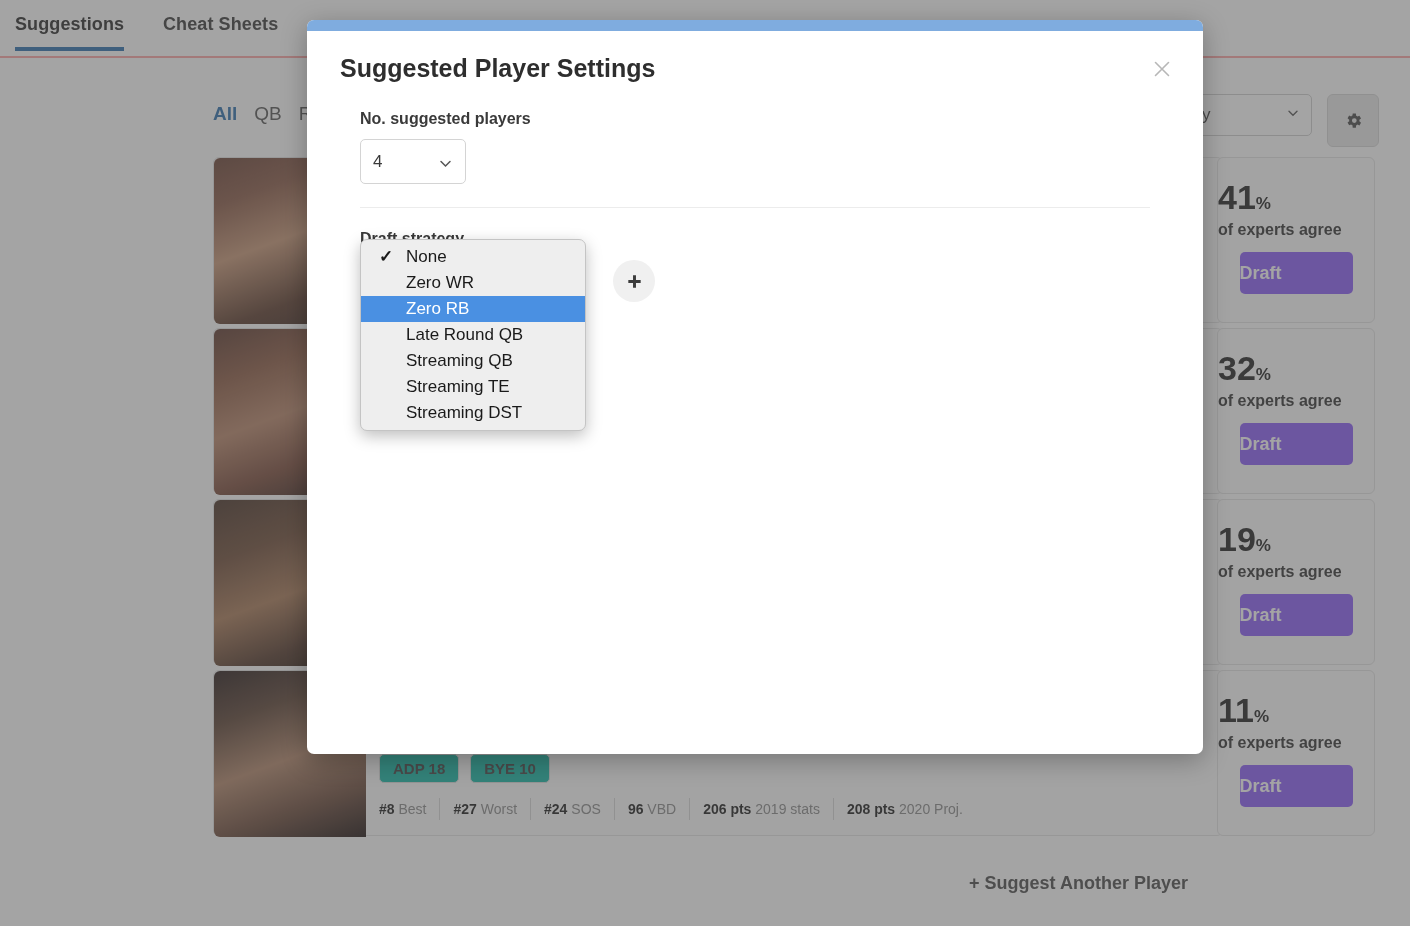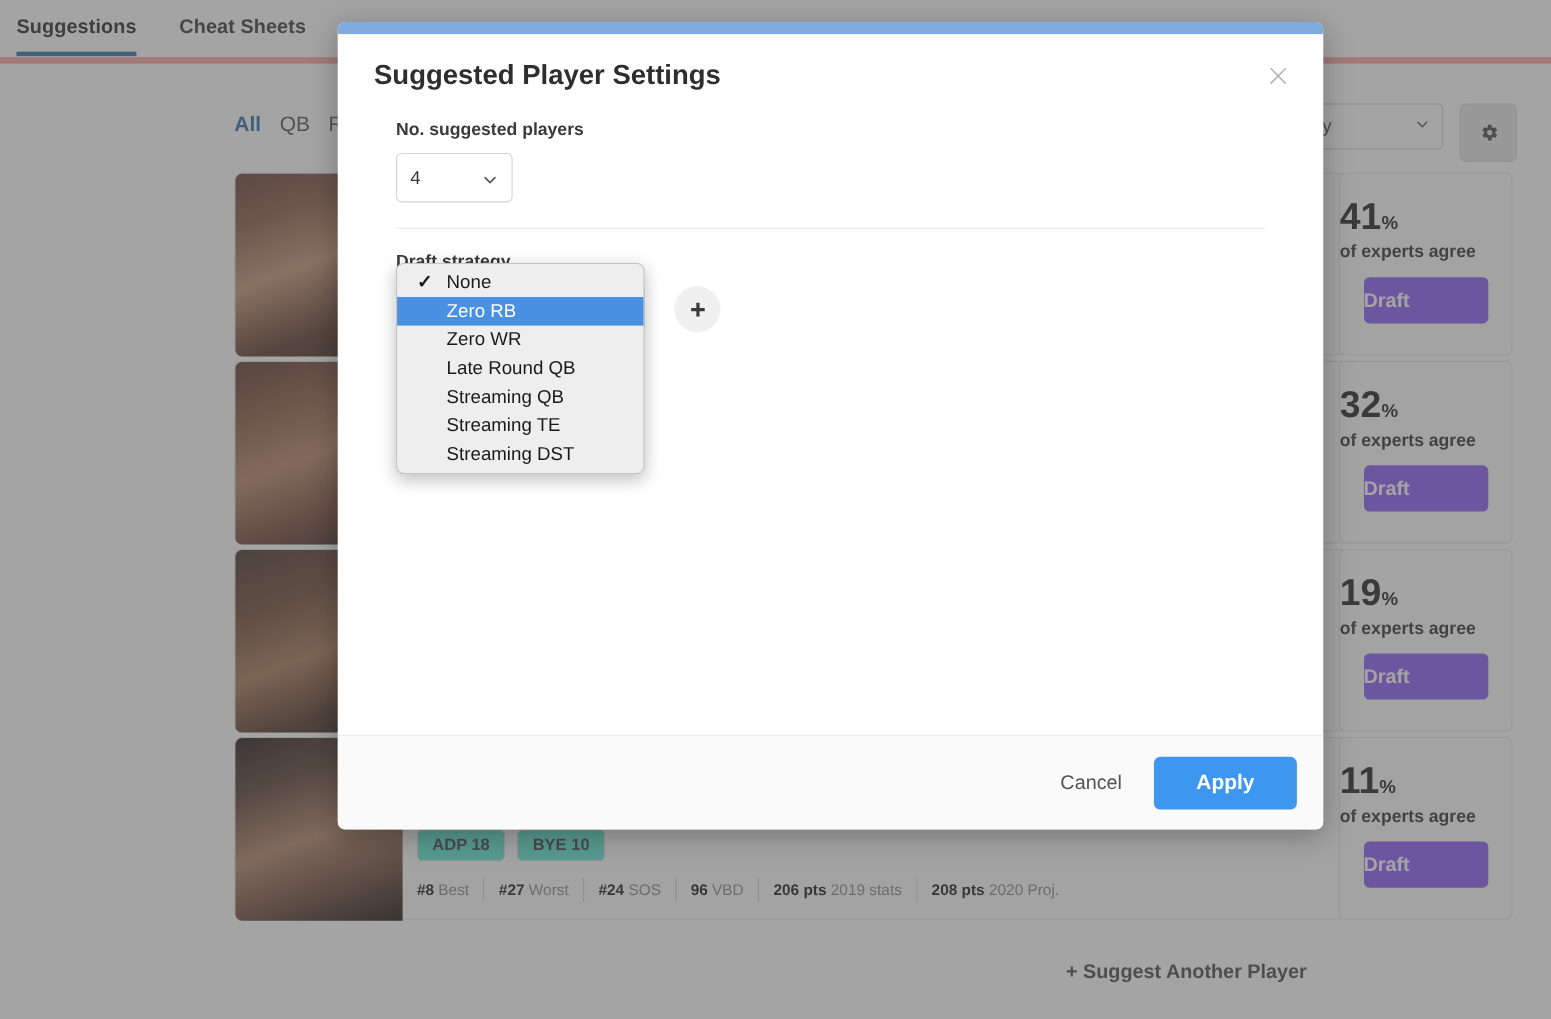--- a/index.html
+++ b/index.html
@@ -18,21 +18,21 @@
     inset: 0;
     background: #ffffff;
   }
 
   
   #tab-bar {
     position: absolute;
     left: 0; top: 0;
     width: 1410px; height: 58px;
     background: #ffffff;
-    border-bottom: 6px solid #fca5a5;
+    border-bottom: 2px solid #fca5a5;
   }
   .top-tab {
     position: absolute;
     top: 14px;
     font-size: 18px;
     color: #3b3b3b;
     font-weight: 600;
     letter-spacing: .1px;
     white-space: nowrap;
   }
@@ -144,21 +144,21 @@
   
   .stat-badges {
     position: absolute;
     left: 165px; bottom: 52px;
     display: flex; gap: 11px;
   }
   .stat-badge {
     padding: 5px 13px;
     border: 1px solid #dedede;
     border-radius: 5px;
-    background: #5eead4;
+    background: #14b8a6;
     font-size: 15px; font-weight: 700; color: #444;
   }
   .stat-line {
     position: absolute;
     left: 165px; bottom: 15px;
     display: flex; align-items: center;
     font-size: 14px; color: #8a8a8a;
   }
   .stat-line .stat-item { padding: 0 13px; white-space: nowrap; }
   .stat-line .stat-item:first-child { padding-left: 0; }
@@ -456,28 +456,24 @@
       <div id="draft-strategy-select"></div>
 
       <div id="add-strategy-button">
         <svg width="19" height="19" viewBox="0 0 20 20">
           <path d="M10 3.5 V16.5 M3.5 10 H16.5" stroke="#3c3c3c" stroke-width="3.1" stroke-linecap="butt" fill="none"></path>
         </svg>
       </div>
 
       <div id="strategy-popup">
         <div class="popup-option selected-mark">None</div>
+        <div class="popup-option">Zero WR</div>
         <div class="popup-option highlighted">Zero RB</div>
-        <div class="popup-option">Zero WR</div>
         <div class="popup-option">Late Round QB</div>
         <div class="popup-option">Streaming QB</div>
         <div class="popup-option">Streaming TE</div>
         <div class="popup-option">Streaming DST</div>
       </div>
     </div>
 
   </div>
 
-  <div id="modal-footer">
-    <button id="cancel-button">Cancel</button>
-    <button id="apply-button">Apply</button>
-  </div>
 </div>
 
 </body></html>

